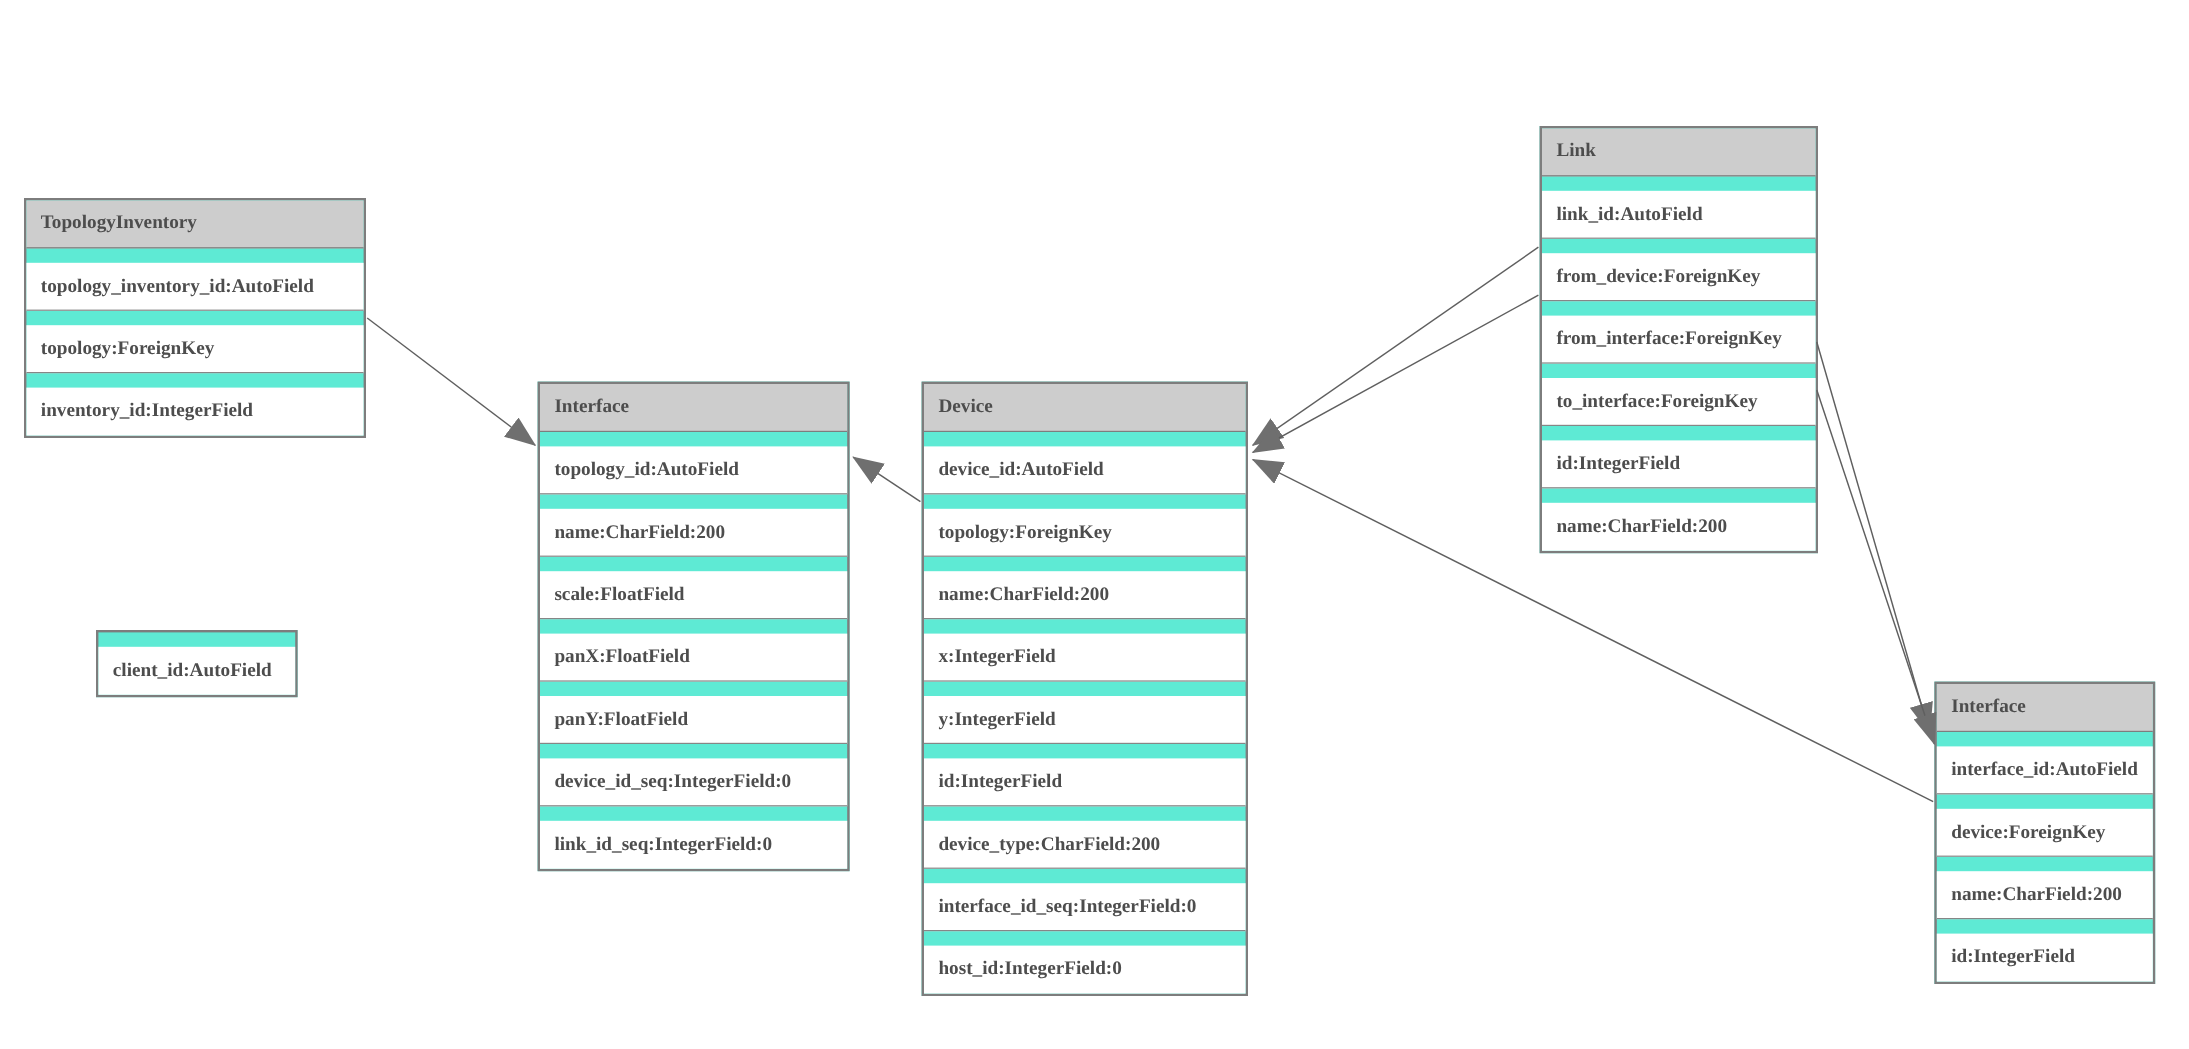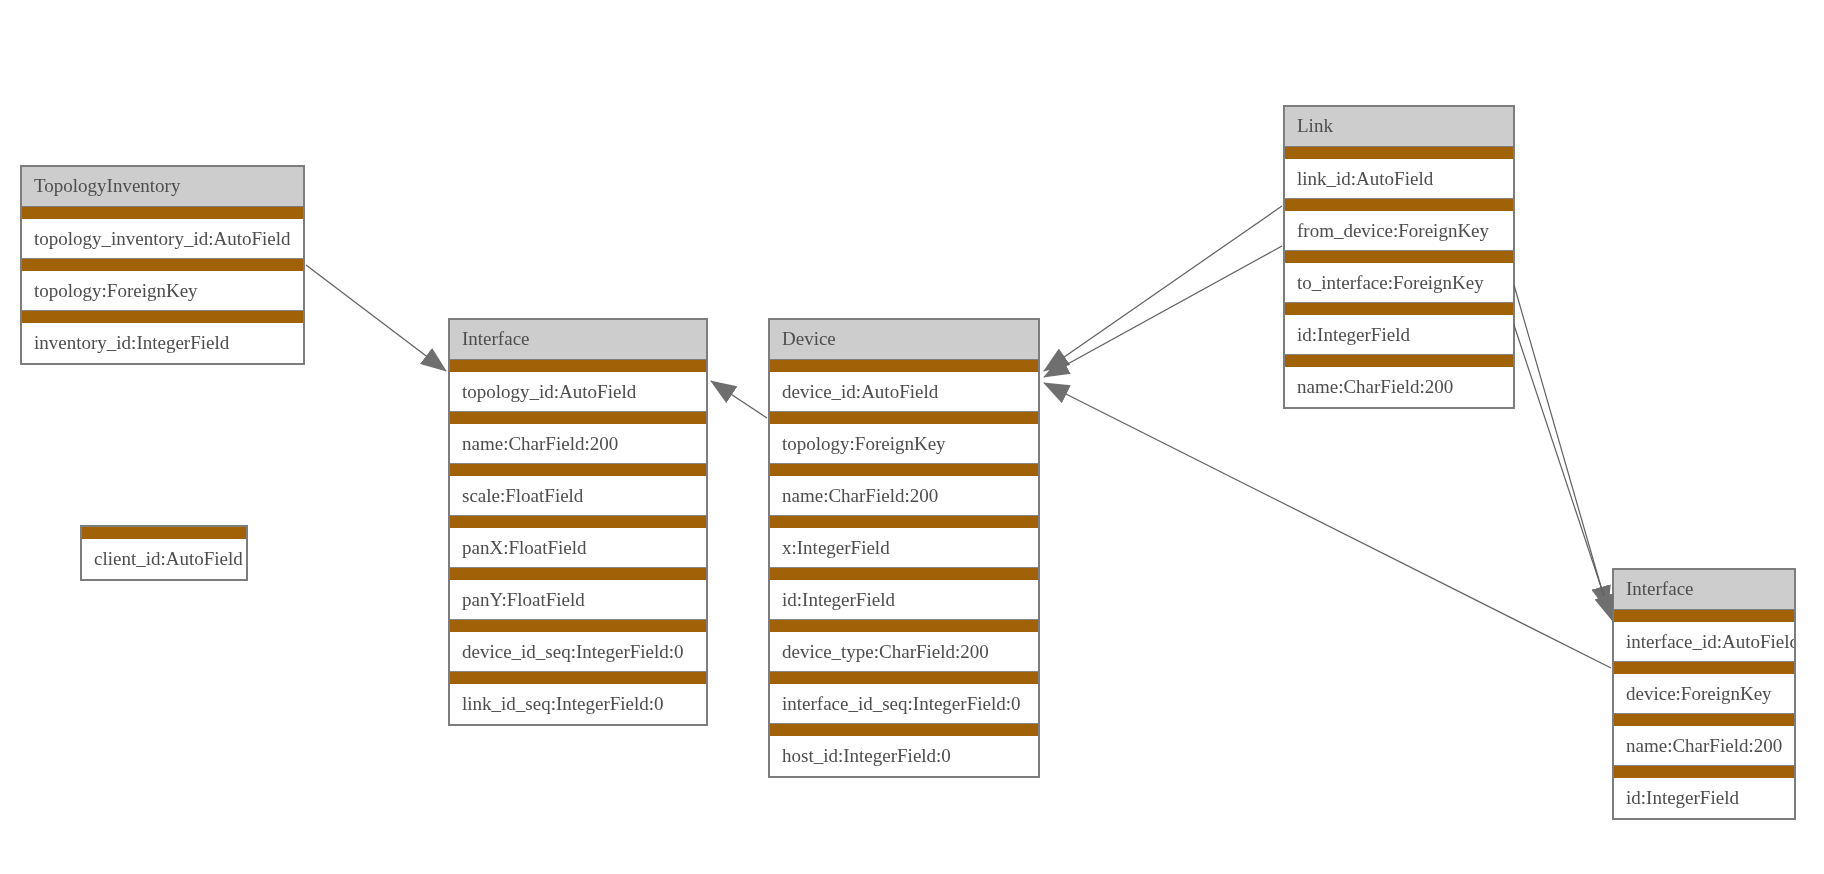--- a/index.html
+++ b/index.html
@@ -12,25 +12,26 @@
     position: relative;
     width: 1824px;
     height: 874px;
     background: #ffffff;
     overflow: hidden;
     font-family: "Liberation Serif", "DejaVu Serif", serif;
   }
   .entity {
     position: absolute;
     box-sizing: border-box;
-    background: #a16207;
+    background: #5eead4;
     border: 2px solid #7d7d7d;
     color: #4d4d4d;
-    font-size: 19px;
+    font-size: 16px;
     z-index: 1;
+    font-weight: bold;
   }
   .entity-header {
     box-sizing: border-box;
     height: 40px;
     line-height: 38px;
     padding-left: 12px;
     background: #cdcdcd;
     border-bottom: 1px solid #7d7d7d;
     white-space: nowrap;
     overflow: hidden;
@@ -103,29 +104,31 @@
       </div>
       <div class="entity" style="left: 80px; top: 525px; width: 168px;">
         <div class="entity-row">client_id:AutoField</div>
       </div>
       <div class="entity" style="left: 768px; top: 318px; width: 272px;">
         <div class="entity-header">Device</div>
         <div class="entity-row">device_id:AutoField</div>
         <div class="entity-row">topology:ForeignKey</div>
         <div class="entity-row">name:CharField:200</div>
         <div class="entity-row">x:IntegerField</div>
+        <div class="entity-row">y:IntegerField</div>
         <div class="entity-row">id:IntegerField</div>
         <div class="entity-row">device_type:CharField:200</div>
         <div class="entity-row">interface_id_seq:IntegerField:0</div>
         <div class="entity-row">host_id:IntegerField:0</div>
       </div>
       <div class="entity" style="left: 1283px; top: 105px; width: 232px;">
         <div class="entity-header">Link</div>
         <div class="entity-row">link_id:AutoField</div>
         <div class="entity-row">from_device:ForeignKey</div>
+        <div class="entity-row">from_interface:ForeignKey</div>
         <div class="entity-row">to_interface:ForeignKey</div>
         <div class="entity-row">id:IntegerField</div>
         <div class="entity-row">name:CharField:200</div>
       </div>
       <div class="entity" style="left: 1612px; top: 568px; width: 184px;">
         <div class="entity-header">Interface</div>
         <div class="entity-row">interface_id:AutoField</div>
         <div class="entity-row">device:ForeignKey</div>
         <div class="entity-row">name:CharField:200</div>
         <div class="entity-row">id:IntegerField</div>

